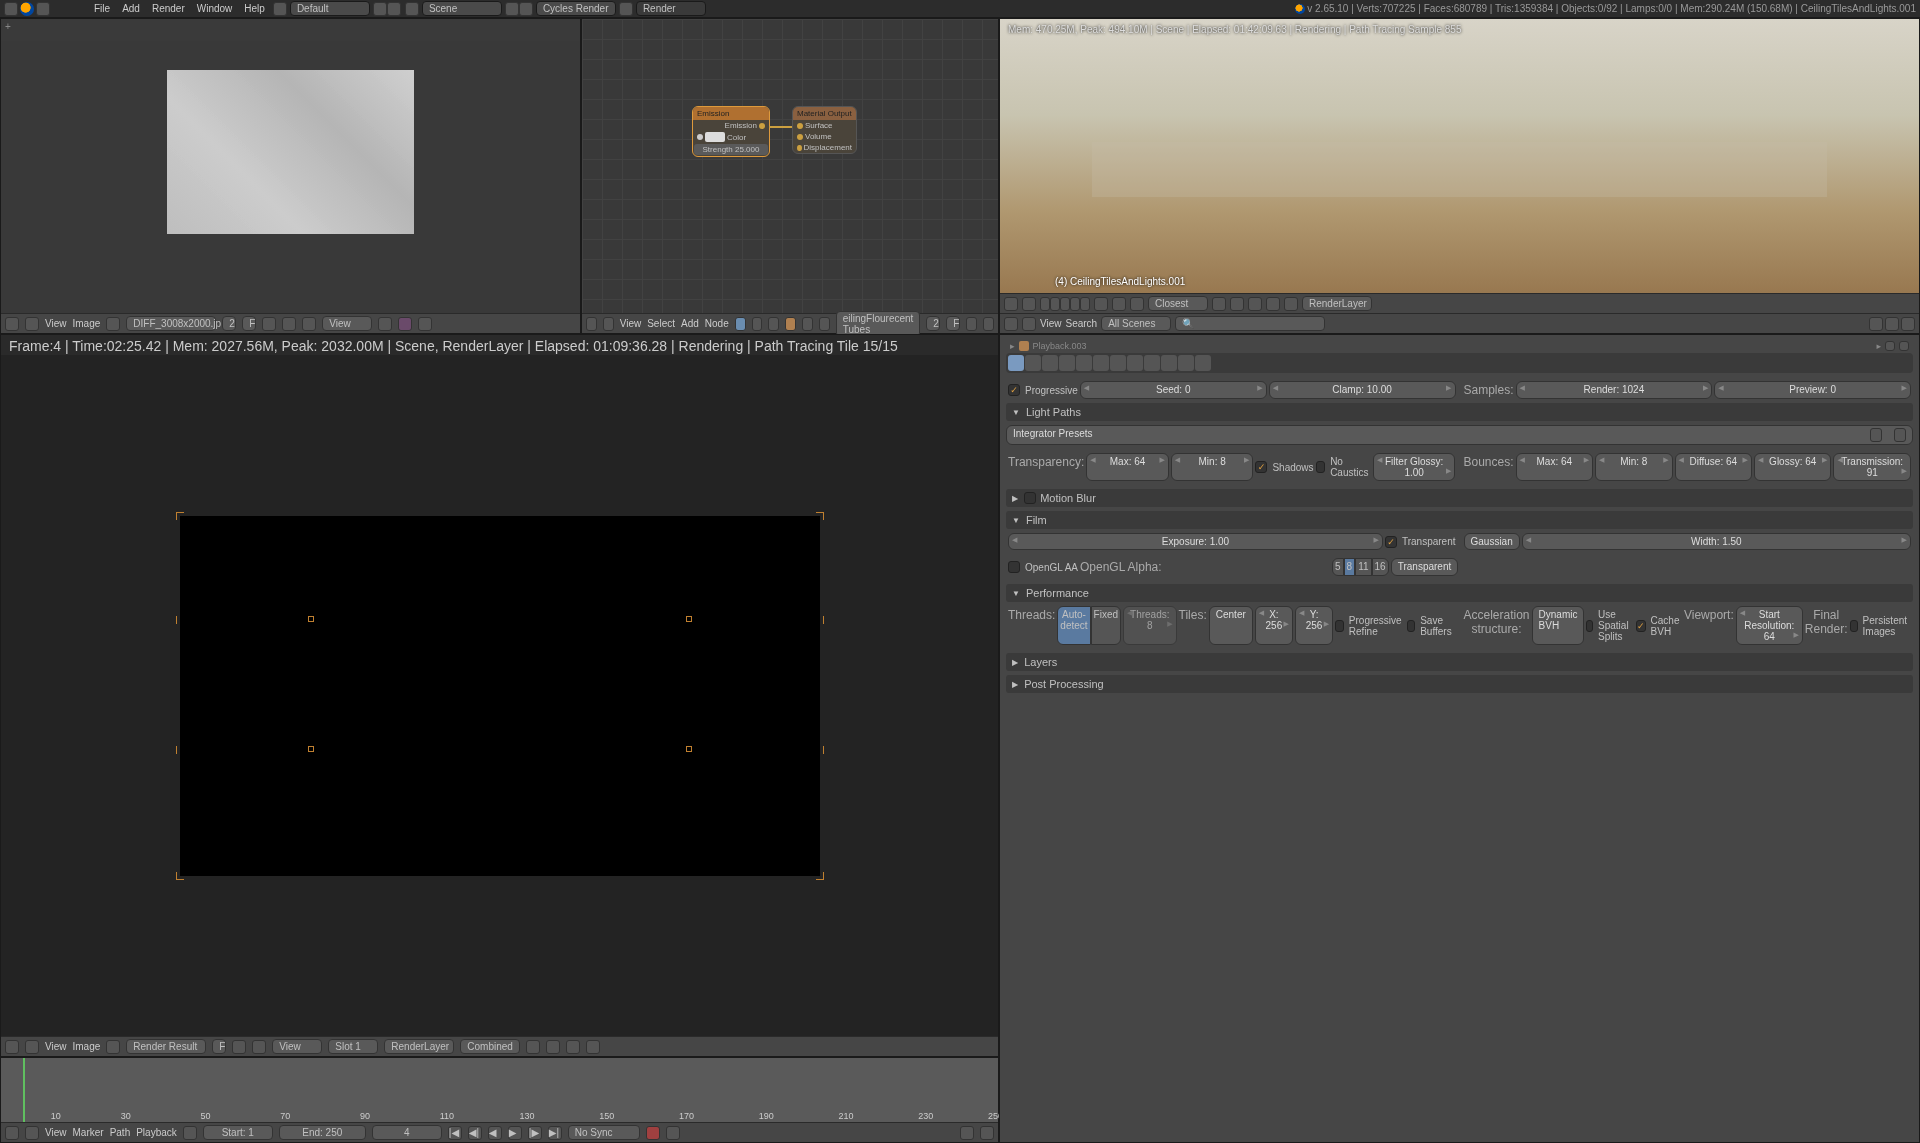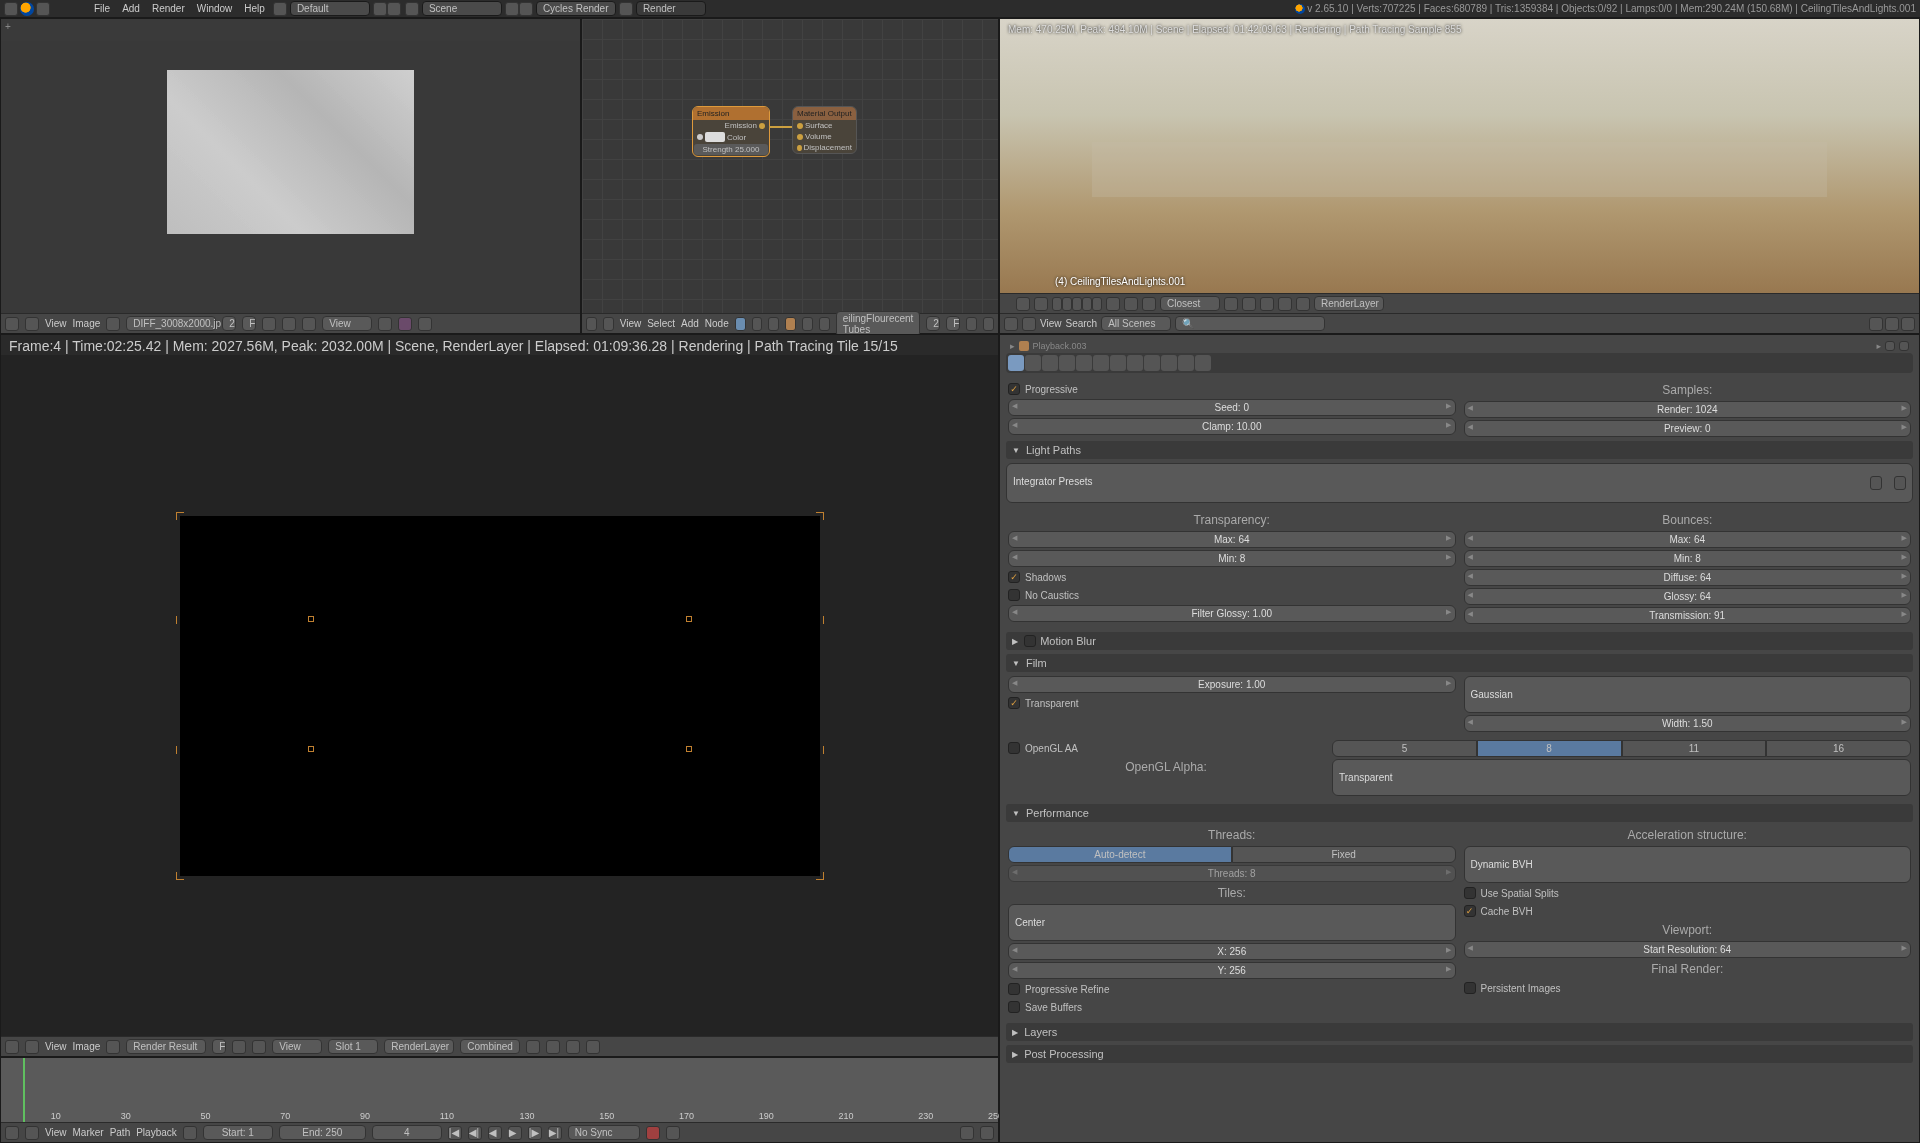--- a/index.html
+++ b/index.html
@@ -34,52 +34,52 @@
 .node.output .node-title { background:#8a6040; }
 .node-row { padding:1px 4px; font-size:8px; display:flex; align-items:center; gap:2px;}
 .node-socket { width:6px; height:6px; background:#cca040; border-radius:50%; display:inline-block;}
 .node-link { position:absolute; left:187px; top:107px; width:24px; height:2px; background:#cca040;}
 
 
 .viewport3d { grid-column:3; grid-row:1; background:#393939; position:relative; border:1px solid #1a1a1a; overflow:hidden;}
 .viewport3d .render-preview { position:absolute; top:0; left:0; right:0; bottom:40px; background:linear-gradient(180deg,#d8d4c8 0%,#c8c4b0 35%,#b09870 70%,#987850 100%); }
 .viewport3d .render-info { position:absolute; top:5px; left:8px; color:#ddd; font-size:10px; text-shadow:0 0 3px #000;}
 .viewport3d .object-name { position:absolute; bottom:46px; left:55px; color:#fff; font-size:10px; text-shadow:0 0 3px #000;}
-.viewport3d .header { position:absolute; bottom:20px; left:0; right:0; height:20px; background:#464646; display:flex; align-items:center; padding:0 16px; gap:4px; border-top:1px solid #2a2a2a;}
+.viewport3d .header { position:absolute; bottom:20px; left:0; right:0; height:20px; background:#464646; display:flex; align-items:center; padding:0 4px; gap:4px; border-top:1px solid #2a2a2a;}
 .viewport3d .header2 { position:absolute; bottom:0; left:0; right:0; height:20px; background:#464646; display:flex; align-items:center; padding:0 4px; gap:4px; border-top:1px solid #2a2a2a;}
 
 
 .render-editor { grid-column:1/3; grid-row:2; background:#2a2a2a; position:relative; border:1px solid #1a1a1a;}
 .render-editor .status { position:absolute; top:3px; left:8px; color:#ccc; font-size:14px;}
 .render-editor .canvas { position:absolute; top:20px; left:0; right:0; bottom:20px; background:#232323; display:flex; align-items:center; justify-content:center;}
 .render-editor .black-img { width:640px; height:360px; background:#000; position:relative;}
 .render-editor .corner { position:absolute; width:8px; height:8px; border:1px solid #c08030;}
 .render-editor .header { position:absolute; bottom:0; left:0; right:0; height:20px; background:#464646; display:flex; align-items:center; padding:0 4px; gap:6px; border-top:1px solid #2a2a2a;}
 
 
 .properties { grid-column:3; grid-row:2/4; background:#464646; position:relative; border:1px solid #1a1a1a; overflow-y:auto; padding:4px 6px;}
 .prop-tabs { display:flex; gap:1px; margin-bottom:4px; background:#3a3a3a; padding:2px; border-radius:4px;}
 .prop-tab { width:16px; height:16px; background:#555; border-radius:3px;}
 .prop-tab.active { background:#7a9ac0; }
 .panel-section { margin-bottom:4px; }
 .panel-header { background:#3a3a3a; padding:3px 6px; border-radius:3px; cursor:pointer; display:flex; align-items:center; gap:4px; font-size:11px;}
 .panel-header::before { content:"▼"; font-size:8px; margin-right:2px;}
 .panel-header.collapsed::before { content:"▶"; }
 .panel-body { padding:4px 2px; display:flex; gap:8px; }
-.panel-col { flex:1; display:flex; flex-direction:column; gap:2px;}
+.panel-col { flex:1; display:flex; flex-direction:row; gap:2px;}
 .prop-label { font-size:12px; color:#aaa; padding:2px 0;text-align:center;}
 .prop-field { background:#595959; border:1px solid #333; border-radius:6px; padding:2px 6px; text-align:center; font-size:10px; color:#ddd; position:relative;}
 .prop-field.wide { width:100%;}
 .prop-field::before { content:"◀"; position:absolute; left:3px; font-size:7px; color:#888;}
 .prop-field::after { content:"▶"; position:absolute; right:3px; font-size:7px; color:#888;}
 .prop-check { display:flex; align-items:center; gap:5px; padding:2px 0; font-size:10px;}
 .prop-check .cb { width:12px; height:12px; background:#333; border:1px solid #222; border-radius:3px;}
 .prop-check .cb.checked { background:#333;}
 .prop-check .cb.checked::after { content:"✓"; color:#e0a040; font-size:9px; display:block; text-align:center; line-height:10px;}
-.prop-select { background:#595959; border:1px solid #333; border-radius:6px; padding:12px 6px; font-size:10px; color:#ddd; text-align:left;gap:12px;}
+.prop-select { background:#595959; border:1px solid #333; border-radius:6px; padding:2px 6px; font-size:10px; color:#ddd; text-align:left;gap:12px;}
 .prop-btns { display:flex; gap:0;}
 .prop-btns .btn { flex:1; background:#555; border:1px solid #333; padding:2px; text-align:center; font-size:10px;}
 .prop-btns .btn.active { background:#5a7aa0;}
 .prop-btns .btn:first-child { border-radius:6px 0 0 6px;}
 .prop-btns .btn:last-child { border-radius:0 6px 6px 0;}
 
 
 .timeline { grid-column:1/3; grid-row:3; background:#464646; position:relative; border:1px solid #1a1a1a; height:86px;}
 .timeline-ruler { position:absolute; top:0; left:0; right:0; height:66px; background:#5a5a5a; border-bottom:1px solid #333;}
 .timeline-ruler .marker { position:absolute; bottom:2px; font-size:9px; color:#ccc;}

